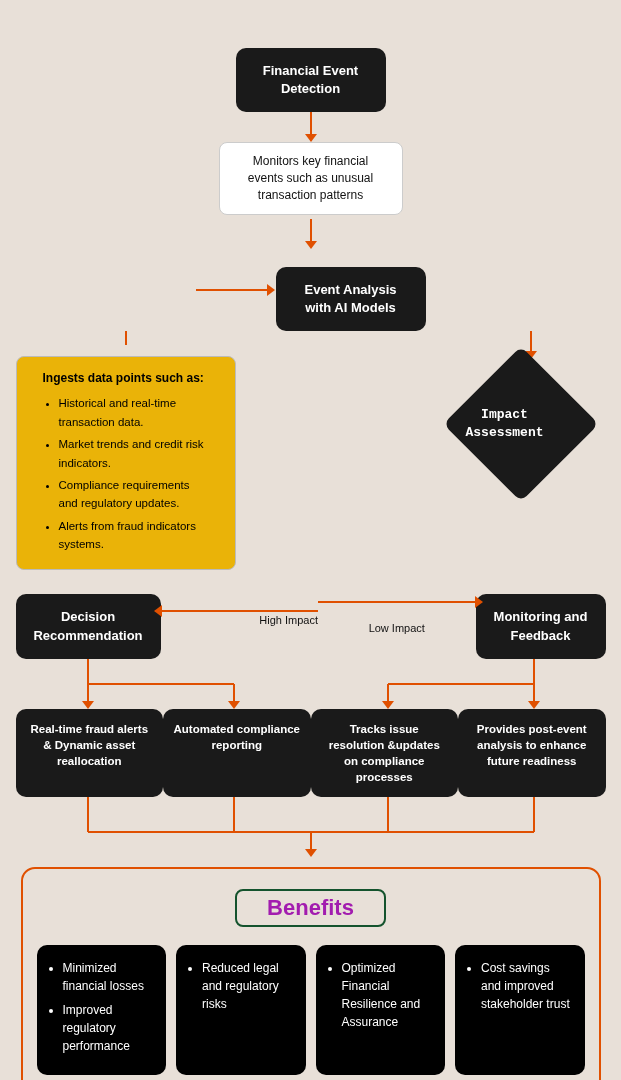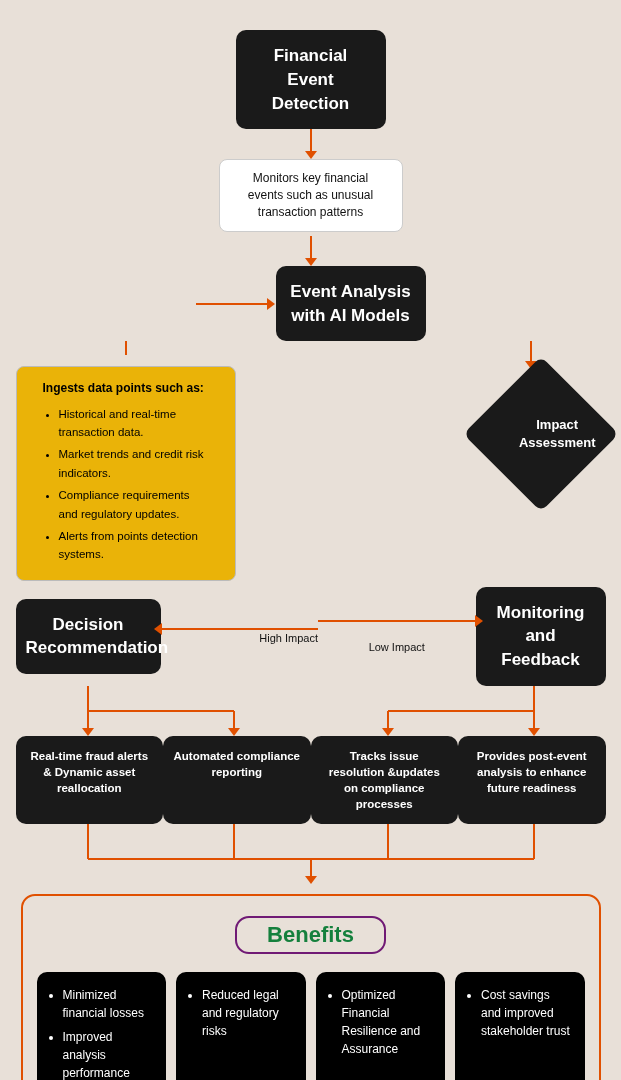--- a/index.html
+++ b/index.html
@@ -21,44 +21,46 @@
       position: relative;
     }
 
     
     .box-dark {
       background: #1a1a1a;
       color: #fff;
       border-radius: 10px;
       padding: 10px 18px;
       text-align: center;
-      font-size: 17px;
+      font-size: 13px;
       font-weight: bold;
       line-height: 1.4;
+      margin-top: 18px;
     }
 
     .box-light {
       background: #fff;
       color: #111;
       border: 1.5px solid #ccc;
       border-radius: 8px;
       padding: 10px 14px;
       text-align: center;
       font-size: 12px;
       line-height: 1.4;
     }
 
     
     .diamond-wrapper {
       position: relative;
       width: 130px;
       height: 130px;
       display: flex;
       align-items: center;
-      justify-content: flex-end;
+      justify-content: flex-start;
+      font-family: Liberation Mono, monospace;
     }
     .diamond {
       width: 110px;
       height: 110px;
       background: #1a1a1a;
       transform: rotate(45deg);
       border-radius: 8px;
       position: absolute;
     }
     .diamond-text {
@@ -79,24 +81,24 @@
       padding: 20px 14px 24px;
       margin-top: 10px;
     }
     .benefits-title {
       text-align: center;
       margin-bottom: 18px;
     }
     .benefits-title span {
       font-size: 22px;
       font-weight: bold;
-      color: #15803d;
-      border: 2px solid #701a75;
+      color: #a21caf;
+      border: 2px solid #14532d;
       padding: 4px 30px;
-      border-radius: 14px;
+      border-radius: 8px;
       display: inline-block;
     }
     .benefits-grid {
       display: flex;
       flex-direction: row;
       gap: 10px;
       justify-content: space-between;
     }
     .benefit-box {
       background: #000000;
@@ -234,21 +236,21 @@
   <div style="display:flex; flex-direction:row; width:590px; margin-top:0; align-items:flex-start; position:relative;">
 
     <div style="width:220px; display:flex; flex-direction:column; align-items:center;">
       <div class="v-line" style="height:14px;"></div>
       <div class="ingest-box">
         <div class="title">Ingests data points such as:</div>
         <ul>
           <li><span>Historical and real-time transaction data.</span></li>
           <li><span>Market trends and credit risk indicators.</span></li>
           <li><span>Compliance requirements and regulatory updates.</span></li>
-          <li><span>Alerts from points detection systems.</span></li>
+          <li><span>Alerts from fraud indicators systems.</span></li>
         </ul>
       </div>
     </div>
 
     <div style="flex:1;"></div>
 
     <div style="width:150px; display:flex; flex-direction:column; align-items:center;">
       <div class="v-line" style="height:20px;"></div>
       <div class="arrow-tip-down"></div>
 
@@ -346,21 +348,21 @@
   </div>
 
   <div class="benefits-container">
     <div class="benefits-title">
       <span>Benefits</span>
     </div>
     <div class="benefits-grid">
       <div class="benefit-box">
         <ul>
           <li><span>Minimized financial losses</span></li>
-          <li><span>Improved analysis performance</span></li>
+          <li><span>Improved regulatory performance</span></li>
         </ul>
       </div>
       <div class="benefit-box">
         <ul>
           <li><span>Reduced legal and regulatory risks</span></li>
         </ul>
       </div>
       <div class="benefit-box">
         <ul>
           <li><span>Optimized Financial Resilience and Assurance</span></li>

